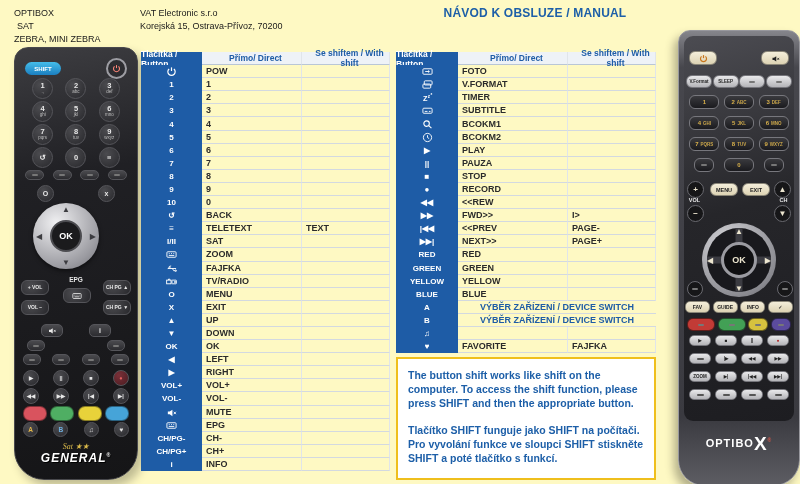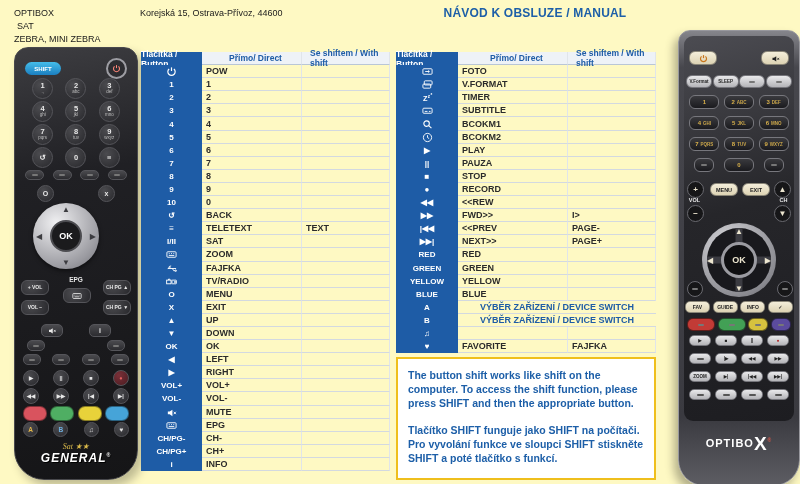--- a/index.html
+++ b/index.html
@@ -21,21 +21,21 @@
   .trow{display:flex;height:13.1px;align-items:stretch;}
   .cell{display:flex;align-items:center;box-sizing:border-box;}
   .c-btn{justify-content:center;background:#1e5ca6;color:#fff;font-weight:bold;font-size:8px;}
   .lt .c-btn{width:61px;}.lt .c-direct{width:100px;}.lt .c-shift{width:88px;}
   .rt .c-btn{width:62px;}.rt .c-direct{width:110px;}.rt .c-shift{width:88px;}
   .c-direct,.c-shift{border-bottom:1px solid #d3d9e0;border-right:1px solid #e0e5ea;
       padding-left:4px;font-weight:bold;color:#2b2b2b;}
   .c-span{flex:1;border-bottom:1px solid #d3d9e0;color:#1e5ca6;font-weight:bold;justify-content:center;}
   .thead .cell{font-size:8.5px;font-weight:bold;}
   .thead .c-direct,.thead .c-shift{justify-content:center;padding-left:8px;color:#1e5ca6;
-      background:#eef2f7;border-bottom:1px solid #b9c6d6;}
+      background:#eef2f7;border-bottom:1px solid #b9c6d6;text-align:center;}
   .c-btn svg{width:13px;height:11px;}
 
   
   .note{left:396px;top:357px;width:260px;height:123px;box-sizing:border-box;border:2px solid #efbf1c;
         background:#fff;padding:9px 10px;color:#1d5fa8;font-weight:bold;font-size:10.5px;line-height:14px;}
   .note p{margin:0 0 13px 0;}
 
   
   .darkbtn{background:radial-gradient(circle at 35% 30%,#4b4b4f,#28282c);border:1px solid #55555a;
            color:#e8e8e8;display:flex;align-items:center;justify-content:center;}
@@ -112,21 +112,22 @@
 <body>
 
 <div class="page">
 
   <div class="abs models">
     <div>OPTIBOX</div>
     <div>SAT</div>
     <div>ZEBRA, MINI ZEBRA</div>
   </div>
   <div class="abs company">
-    <div>Korejská 15, Ostrava-Přívoz, 44600</div>
+    <div>VAT Electronic s.r.o</div>
+    <div>Korejská 15, Ostrava-Přívoz, 70200</div>
   </div>
   <div class="abs title">NÁVOD K OBSLUZE / MANUAL</div>
 
   <div class="abs remote-l">
     <div class="abs flexrow" style="left:10px;top:10px;width:102px;">
       <div class="rl-shift">SHIFT</div>
       <div class="rl-power darkbtn">
         <svg viewBox="0 0 12 12" fill="none" stroke="currentColor" stroke-width="1.4">
             <path d="M6 1.5v4"></path>
             <path d="M3.4 3.2a4 4 0 1 0 5.2 0"></path>

